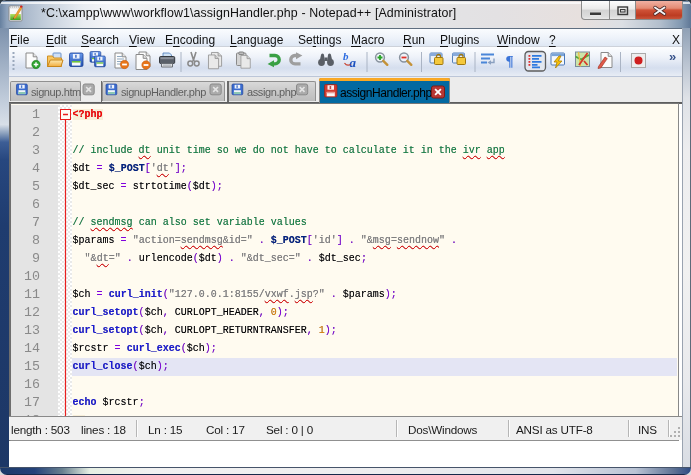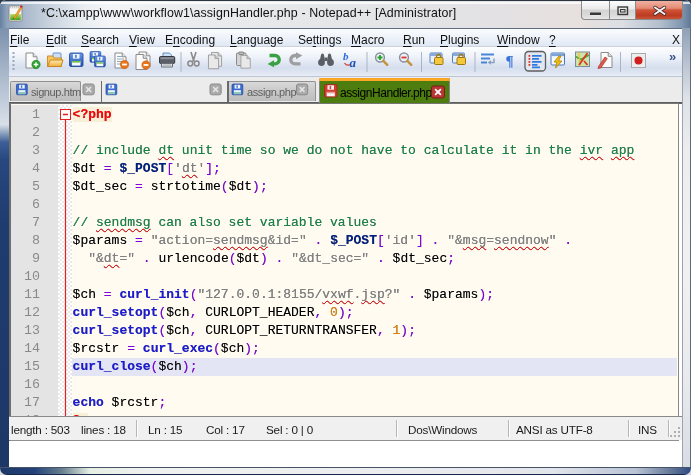--- a/index.html
+++ b/index.html
@@ -44,35 +44,35 @@
   
   #toolbar { left:9px; top:47px; width:673px; height:30px;
     background:linear-gradient(180deg,#fdfeff 0%,#eef2f9 35%,#d5deee 72%,#dfe6f2 88%,#e8edf5 100%);
     border-bottom:1px solid #bcc6d8; }
 
   
   #tabbar { left:9px; top:77px; width:673px; height:27px; background:#ececec; }
   .tab { position:absolute; top:3.5px; height:20.5px; background:linear-gradient(180deg,#d9d9d9 0%,#cacaca 45%,#bdbdbd 100%);
     border:1px solid #909090; border-bottom:none; border-radius:2px 2px 0 0; font-size:12px; color:#5e5e5e; }
   .tab .lbl { position:absolute; top:4px; white-space:nowrap; letter-spacing:-0.4px; font-size:11px; }
-  #tab4 { z-index:3; top:0.5px; height:25.5px; background:#4d7c0f; border:1px solid #888; border-bottom:none; color:#000; }
+  #tab4 { z-index:3; top:0.5px; height:25.5px; background:#0369a1; border:1px solid #888; border-bottom:none; color:#000; }
   #tab4 .otop { position:absolute; left:-1px; top:-1px; right:-1px; height:3.5px; background:#f9a825; border-radius:2px 2px 0 0; }
   #tabline { position:absolute; left:0; bottom:0; width:673px; height:2px; background:#5e5e5e; }
   .tsep { position:absolute; top:4px; height:21px; width:1.5px; background:#6a6a6a; }
 
   
   #editor { left:9px; top:103px; width:670px; height:338px; background:#fffbf0;
     border-top:1.5px solid #777; border-left:2px solid #6e6e6e; border-right:1px solid #888; border-bottom:1px solid #909090; }
   #gutter { left:11px; top:104.5px; width:47px; height:332px; background:#e4e4e4; }
   #foldmargin { left:58px; top:104.5px; width:14px; height:332px;
     background:repeating-conic-gradient(#ffffff 0% 25%, #e9e9e9 0% 50%) 0 0/4px 4px; }
   #gutternums { left:11px; top:105.6px; width:29px; text-align:right;
     font-family:"Liberation Mono", monospace; font-size:13.333px; line-height:18px; color:#8a8a8a; }
   #code { left:72.6px; top:105.6px; font-family:"Liberation Mono", monospace;
-    font-size:13px; line-height:18px; color:#000; white-space:pre; text-shadow:0 0 0.5px rgba(40,40,60,0.55); }
+    font-size:10px; line-height:18px; color:#000; white-space:pre; text-shadow:0 0 0.5px rgba(40,40,60,0.55); }
   #hiline { left:72px; top:357.6px; width:605px; height:18px; background:#e4e5f4; }
   .red { color:#ff0000; font-weight:bold; }
   .grn { color:#128444; }
   .pur { color:#8000df; }
   .nav { color:#002080; font-weight:bold; }
   .blu { color:#1a1ad6; font-weight:bold; }
   .blk { font-weight:normal; }
   .str { color:#808080; }
   .num { color:#e08000; }
   .sq { text-decoration:underline; text-decoration-style:wavy; text-decoration-color:#e80000;
@@ -360,20 +360,23 @@
         <rect x="0.5" y="0.5" width="14" height="14" fill="#ededed" stroke="#aaaaaa"></rect>
         <circle cx="7.5" cy="7.5" r="4" fill="#cf1f1f"></circle>
       </g>
 
     <text x="660" y="14" font-size="13" font-weight="bold" fill="#39548c">»</text>
   </svg>
 
   <div id="tabbar" class="abs">
     <div class="tab" style="left:1px;width:71px">
       <span class="lbl" style="left:20px">signup.htm</span>
+    </div>
+    <div class="tab" style="left:93px;width:123px">
+      <span class="lbl" style="left:18px">signupHandler.php</span>
     </div>
     <div class="tab" style="left:219px;width:88px">
       <span class="lbl" style="left:18px">assign.php</span>
     </div>
     <div class="tab" id="tab4" style="left:310px;width:131px">
       <div class="otop"></div>
       <span class="lbl" style="left:20px;top:7px;font-size:12px;letter-spacing:-0.45px">assignHandler.php</span>
     </div>
     <div class="tsep" style="left:91.5px"></div>
     <div class="tsep" style="left:218px"></div>

